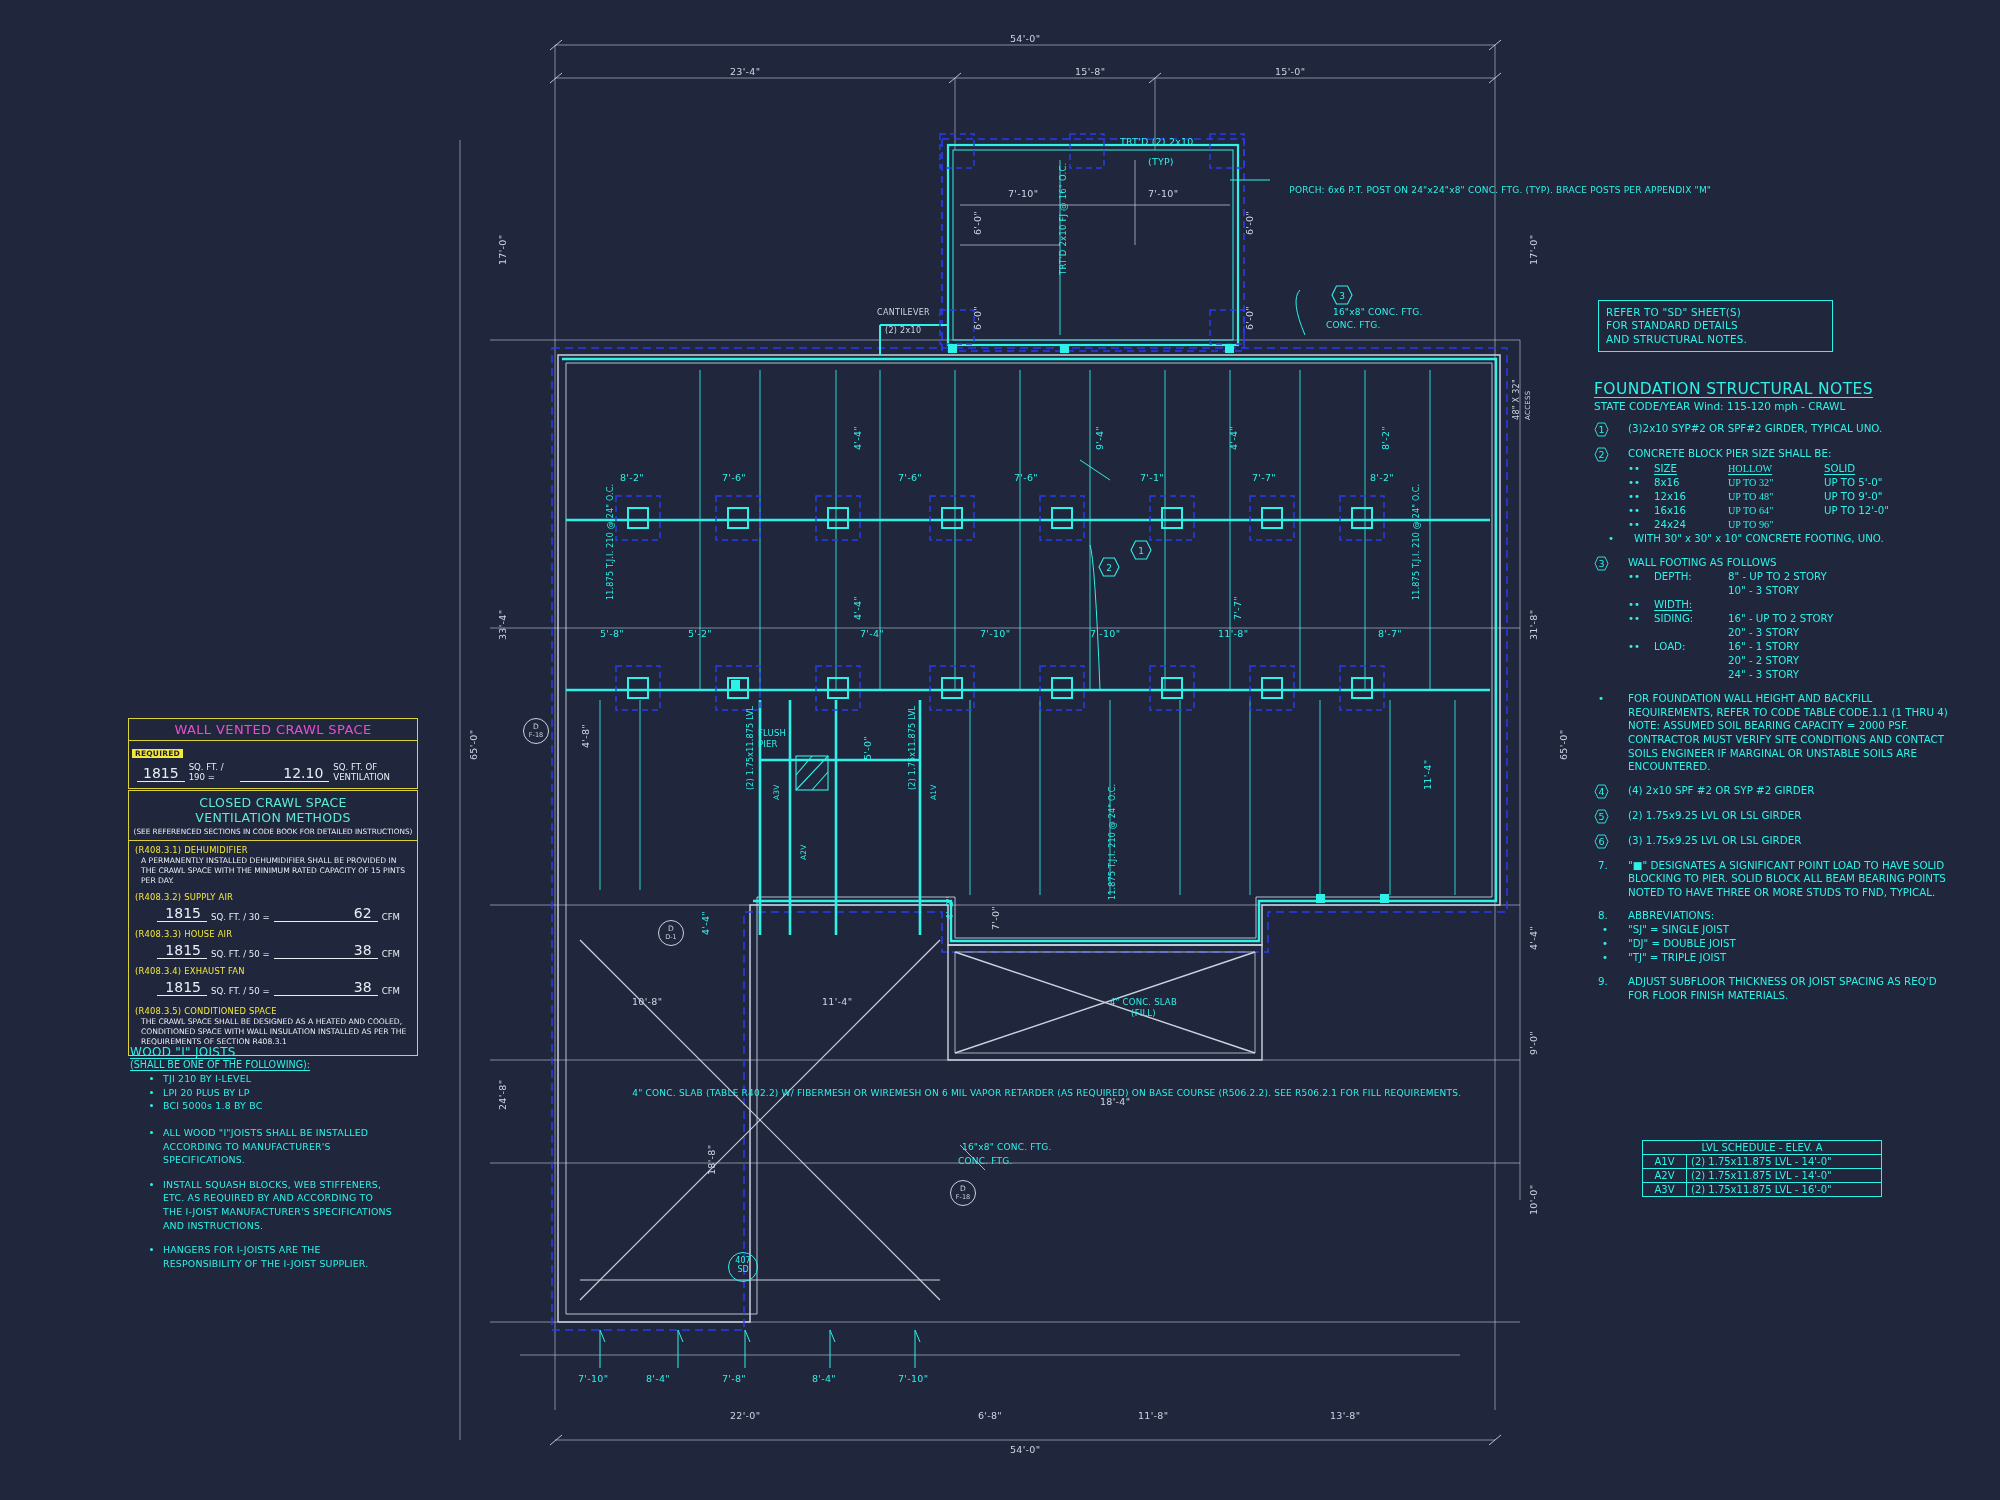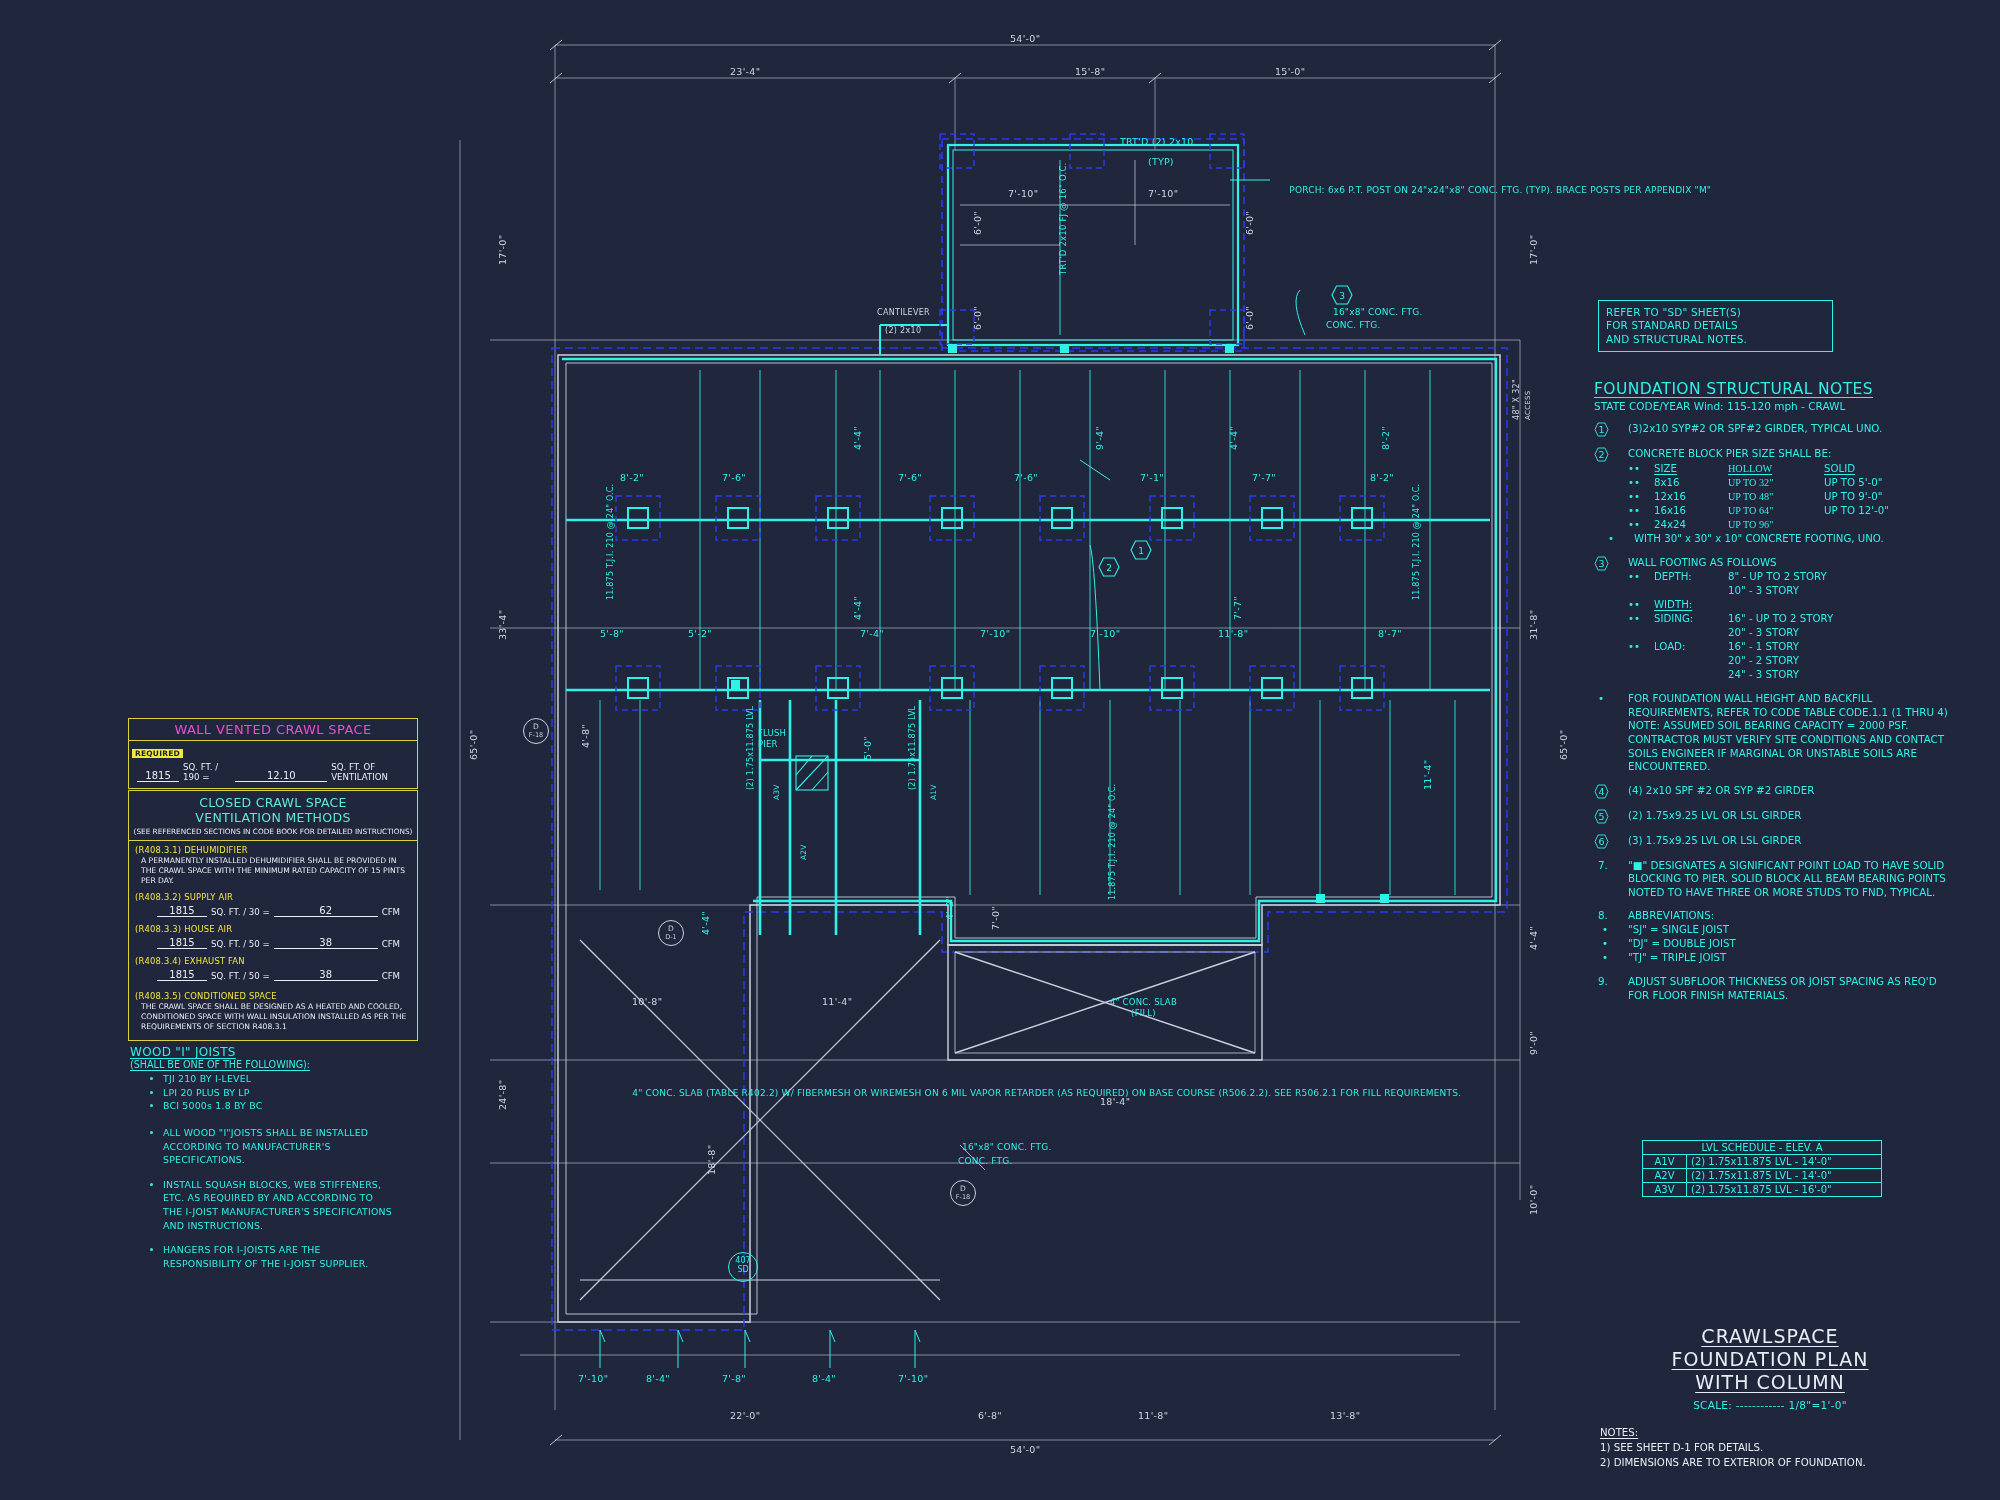--- a/index.html
+++ b/index.html
@@ -85,21 +85,21 @@
     text-align:center; font-size:13px; color:#e84fd0; padding:3px 0 3px;
     border-bottom:1.4px solid #dcd23a; letter-spacing:.4px;
   }
   .reqtag {
     display:inline-block; background:#f2e93c; color:#1b2033; font-size:7.5px;
     padding:0 3px; font-weight:bold; letter-spacing:.2px; margin:2px 0 0 3px;
   }
   .formula { font-size:8.6px; color:#e9eef5; padding:2px 8px 6px; display:flex;
              align-items:flex-end; gap:4px; justify-content:center; }
   .fval { color:#e9eef5; border-bottom:1.1px solid #e9eef5; display:inline-block;
-          text-align:center; padding:0 6px; font-size:10px; }
+          text-align:right; padding:0 6px; font-size:14px; }
 
   #vent2 { left:128px; top:790px; width:290px; padding-bottom:6px; }
   #vent2 .t1 { text-align:center; font-size:12.5px; color:#5eead4; padding:4px 6px 1px; line-height:1.2; letter-spacing:.3px; }
   #vent2 .t2 { text-align:center; font-size:7.3px; color:#e9eef5; padding:1px 4px 4px; border-bottom:1.4px solid #dcd23a; }
   .mhdr { font-size:8.4px; color:#f2e93c; padding:4px 0 1px 6px; letter-spacing:.2px; }
   .mbody { font-size:7.6px; color:#e9eef5; padding:0 8px 2px 12px; line-height:1.32; }
 
   
   #ijoist { left:130px; top:1045px; width:280px; color:#2df2e8; }
   #ijoist .h { font-size:12px; text-decoration:underline; text-underline-offset:2px; letter-spacing:.3px; }
@@ -632,31 +632,20 @@
     <div class="r">
       <div class="c0">A2V</div>
       <div class="c1">(2) 1.75x11.875 LVL - 14'-0"</div>
     </div>
     <div class="r">
       <div class="c0">A3V</div>
       <div class="c1">(2) 1.75x11.875 LVL - 16'-0"</div>
     </div>
   </div>
 
-  <div class="abs" id="titleblk">
-    <div class="tl">CRAWLSPACE</div>
-    <div class="tl">FOUNDATION PLAN</div>
-    <div class="tl">WITH COLUMN</div>
-    <div class="scale">SCALE: ------------ 1/8"=1'-0"</div>
-    <div class="nts">
-      <div class="nh">NOTES:</div>
-      <div>1) SEE SHEET D-1 FOR DETAILS.</div>
-      <div>2) DIMENSIONS ARE TO EXTERIOR OF FOUNDATION.</div>
-    </div>
-  </div>
 
   <div class="abs ybox" id="vent1">
     <div class="t1">WALL VENTED CRAWL SPACE</div>
     <div>
       <span class="reqtag">REQUIRED</span>
     </div>
     <div class="formula">
       <span class="fval" style="width:52px;">1815</span>
       <span>SQ. FT. / 190 =</span>
       <span class="fval" style="width:118px;">12.10</span>

